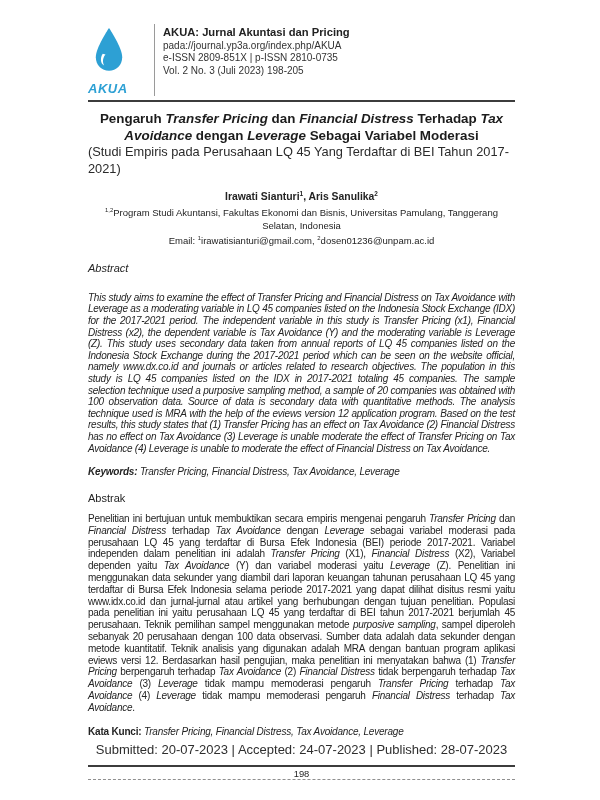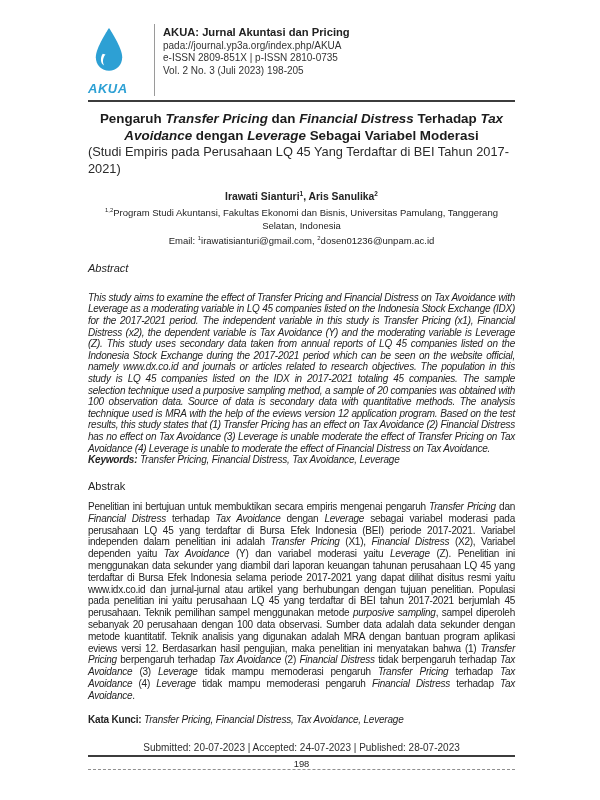--- a/index.html
+++ b/index.html
@@ -46,31 +46,31 @@
   .email { font-size:9.5px; line-height:12px; }
 
   
   .section-heading { margin-top:15px; text-align:left; font-size:11px; font-weight:normal; }
   .section-heading.italic { font-style:italic; }
   .abstract-en {
     margin-top:18px; font-size:10px; line-height:11.6px;
     letter-spacing:-0.25px;
     font-style:italic; text-align:justify;
   }
-  .keywords-line { margin-top:0; font-size:10px; letter-spacing:-0.2px; font-style:italic; }
+  .keywords-line { margin-top:12px; font-size:10px; letter-spacing:-0.2px; font-style:italic; }
   .abstract-id {
     margin-top:9px; font-size:10px; line-height:11.8px;
     letter-spacing:-0.25px;
     text-align:justify;
   }
   .katakunci-line { margin-top:12px; font-size:10px; letter-spacing:-0.2px; }
 
   
   .footer { position:absolute; left:88px; width:427px; top:742px; text-align:center; }
-  .submission-info { font-size:10px; color:#2e2e2e; padding-bottom:2px; }
+  .submission-info { font-size:13px; color:#2e2e2e; padding-bottom:8px; }
   .footer-rule { border-top:2px solid #3c3c3c; }
   .page-number { font-size:9.4px; padding-top:1px; }
   .page-number-rule { border-top:1px dashed #8f8f8f; margin-top:0px; }
 
   sup { font-size:0.62em; }
 </style>
 </head>
 <body>
 
 <div class="page">

